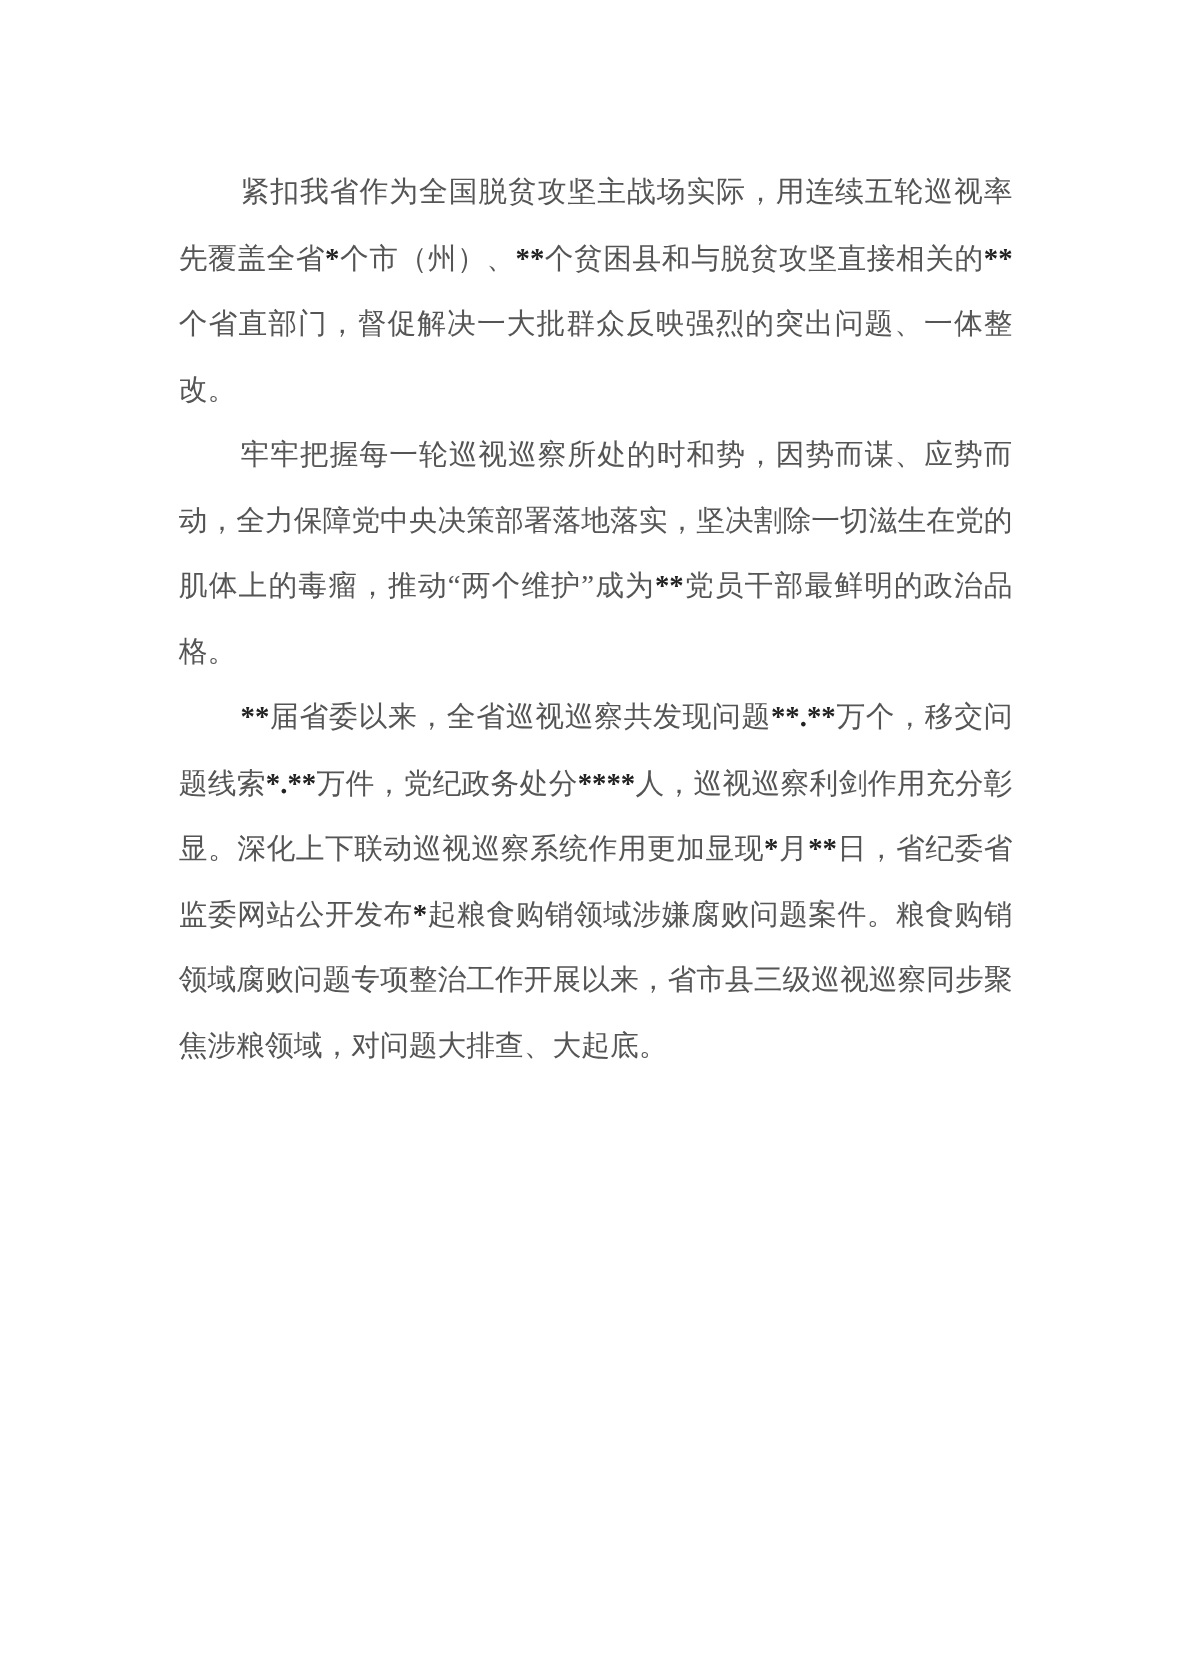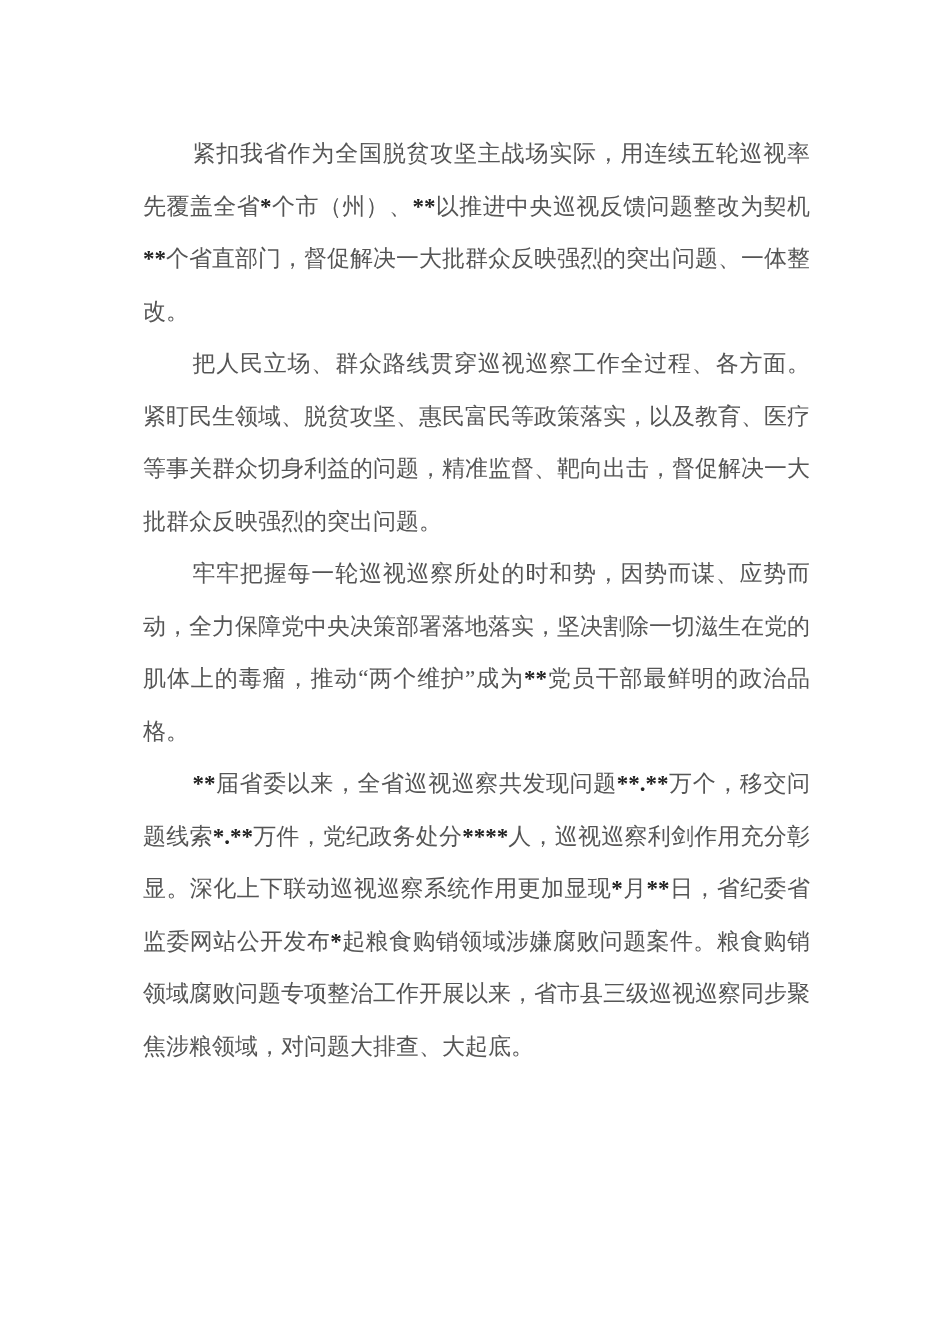--- a/index.html
+++ b/index.html
@@ -33,18 +33,17 @@
   .em-run {
     font-weight: bold;
     color: #222222;
   }
 </style>
 </head>
 <body>
 
 <div class="page">
   <div class="doc-body">
-    <p class="para"><span>紧扣我省作为全国脱贫攻坚主战场实际，用连续五轮巡视率先覆盖全省</span><span class="em-run">*</span><span>个市（州）、</span><span class="em-run">**</span><span>以推进中央巡视反馈问题整改为契机</span><span class="em-run">**</span><span>个省直部门，督促解决一大批群众反映强烈的突出问题、一体整改。</span></p>
-    <p class="para"><span>把人民立场、群众路线贯穿巡视巡察工作全过程、各方面。紧盯民生领域、脱贫攻坚、惠民富民等政策落实，以及教育、医疗等事关群众切身利益的问题，精准监督、靶向出击，督促解决一大批群众反映强烈的突出问题。</span></p>
+    <p class="para"><span>紧扣我省作为全国脱贫攻坚主战场实际，用连续五轮巡视率先覆盖全省</span><span class="em-run">*</span><span>个市（州）、</span><span class="em-run">**</span><span>个贫困县和与脱贫攻坚直接相关的</span><span class="em-run">**</span><span>个省直部门，督促解决一大批群众反映强烈的突出问题、一体整改。</span></p>
     <p class="para"><span>牢牢把握每一轮巡视巡察所处的时和势，因势而谋、应势而动，全力保障党中央决策部署落地落实，坚决割除一切滋生在党的肌体上的毒瘤，推动“两个维护”成为</span><span class="em-run">**</span><span>党员干部最鲜明的政治品格。</span></p>
     <p class="para"><span class="em-run">**</span><span>届省委以来，全省巡视巡察共发现问题</span><span class="em-run">**.**</span><span>万个，移交问题线索</span><span class="em-run">*.**</span><span>万件，党纪政务处分</span><span class="em-run">****</span><span>人，巡视巡察利剑作用充分彰显。深化上下联动巡视巡察系统作用更加显现</span><span class="em-run">*</span><span>月</span><span class="em-run">**</span><span>日，省纪委省监委网站公开发布</span><span class="em-run">*</span><span>起粮食购销领域涉嫌腐败问题案件。粮食购销领域腐败问题专项整治工作开展以来，省市县三级巡视巡察同步聚焦涉粮领域，对问题大排查、大起底。</span></p>
   </div>
 </div>
 
 </body></html>

